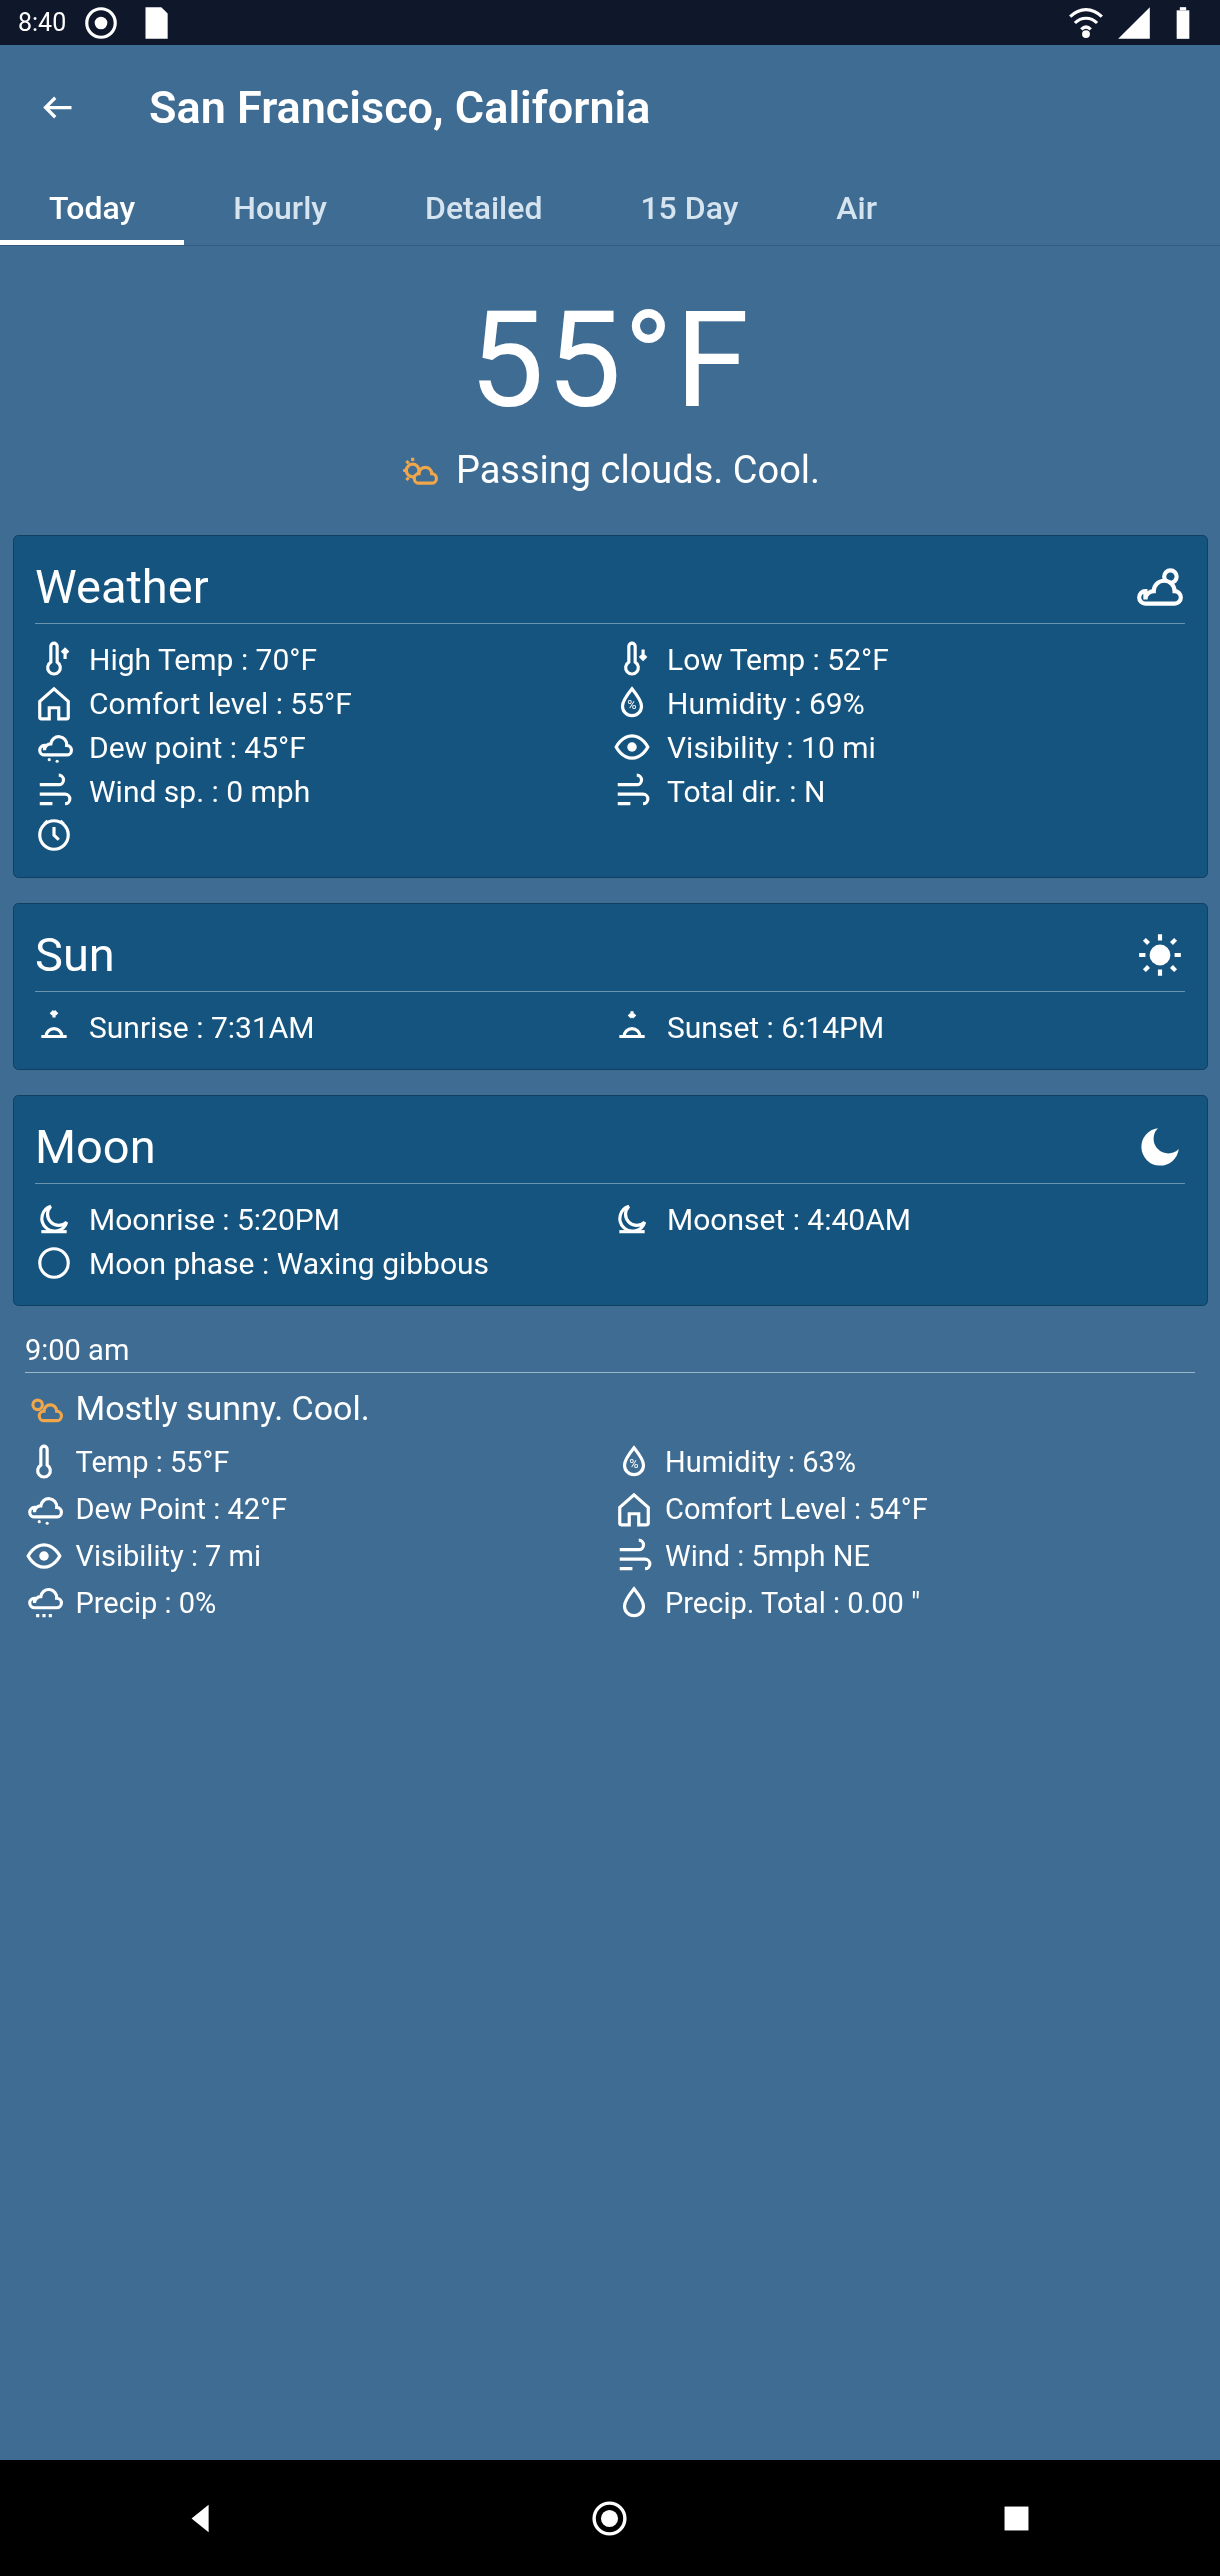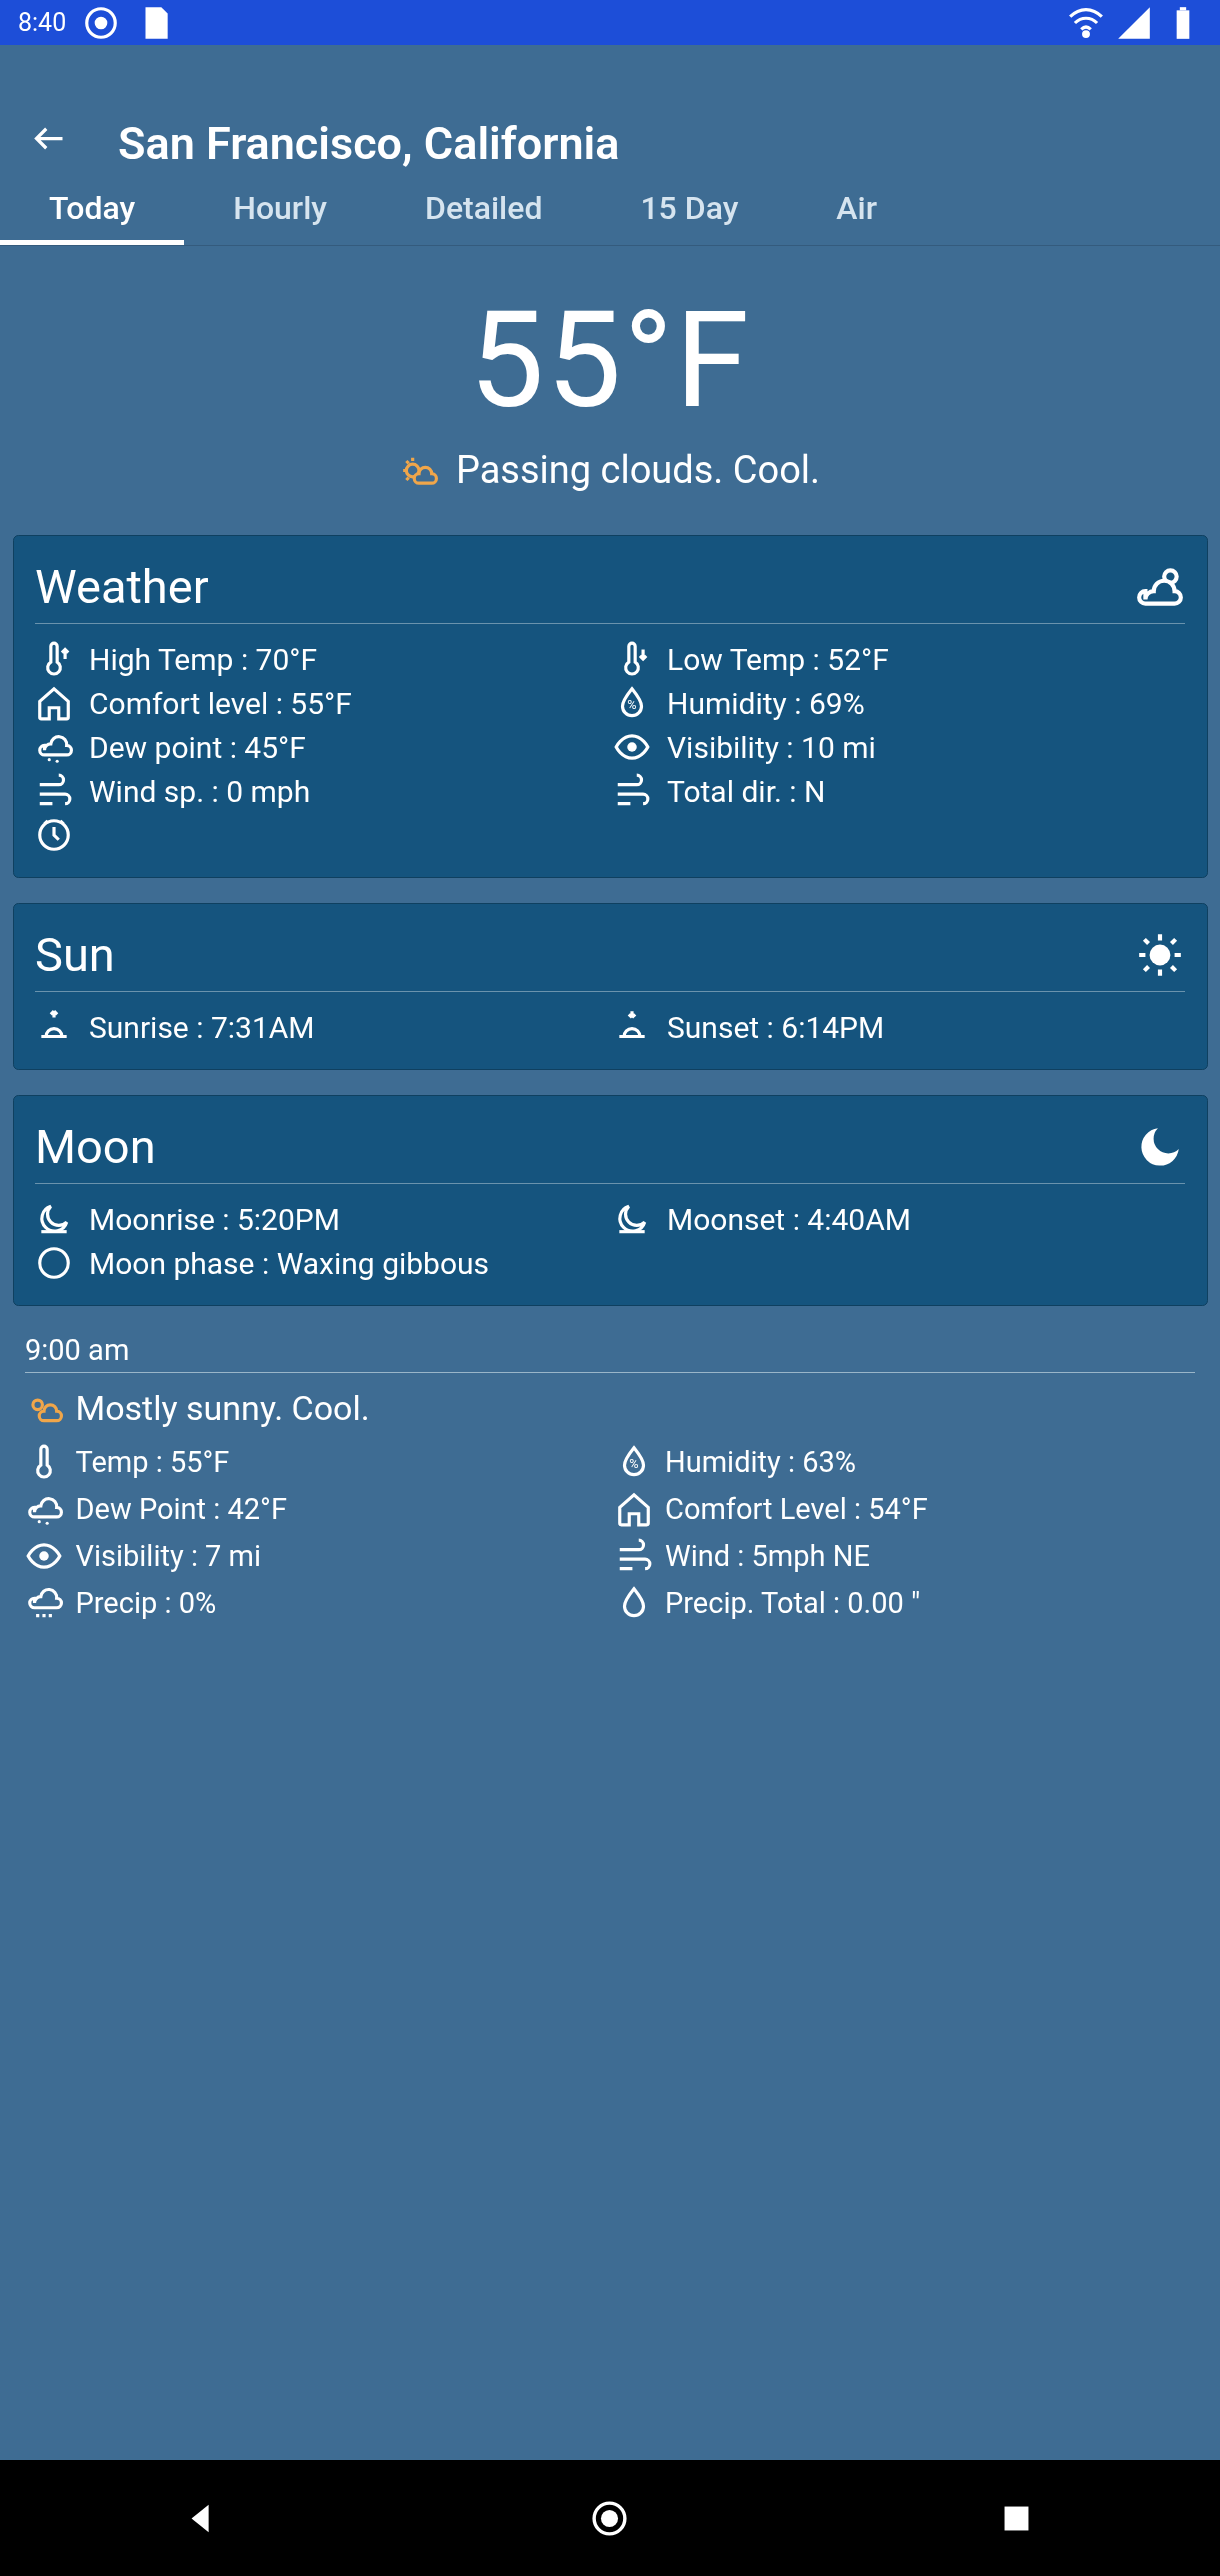--- a/index.html
+++ b/index.html
@@ -4,41 +4,41 @@
 <style>
   * { margin: 0; padding: 0; box-sizing: border-box; }
   html, body { width: 1220px; height: 2576px; overflow: hidden; }
   body {
     background: #3e6c93;
     font-family: Roboto, Arial, sans-serif;
     color: #ffffff;
   }
   .status-bar {
     height: 45px;
-    background: #1d4ed8;
+    background: #0f172a;
     display: flex;
     align-items: center;
     padding: 0 18px;
     font-size: 25px;
     color: #fff;
   }
   .status-left { display: flex; align-items: center; gap: 16px; }
   .status-right { margin-left: auto; display: flex; align-items: center; gap: 10.7px; }
   .app-bar {
     height: 201px;
     background: #3e6c93;
     display: flex;
     flex-direction: column;
   }
   .app-bar-top {
     height: 125px;
     display: flex;
-    align-items: flex-end;
-    padding-left: 18px;
-    gap: 37px;
+    align-items: center;
+    padding-left: 27px;
+    gap: 59px;
   }
   .back-arrow { width: 63px; height: 63px; display:flex; align-items:center; justify-content:center;}
   .app-title { font-size: 45px; font-weight: 600; color:#fff; }
   .tabs {
     height: 76px;
     display: flex;
     align-items: center;
     border-bottom: 1.8px solid rgba(0,0,0,0.15);
   }
   .tab {

